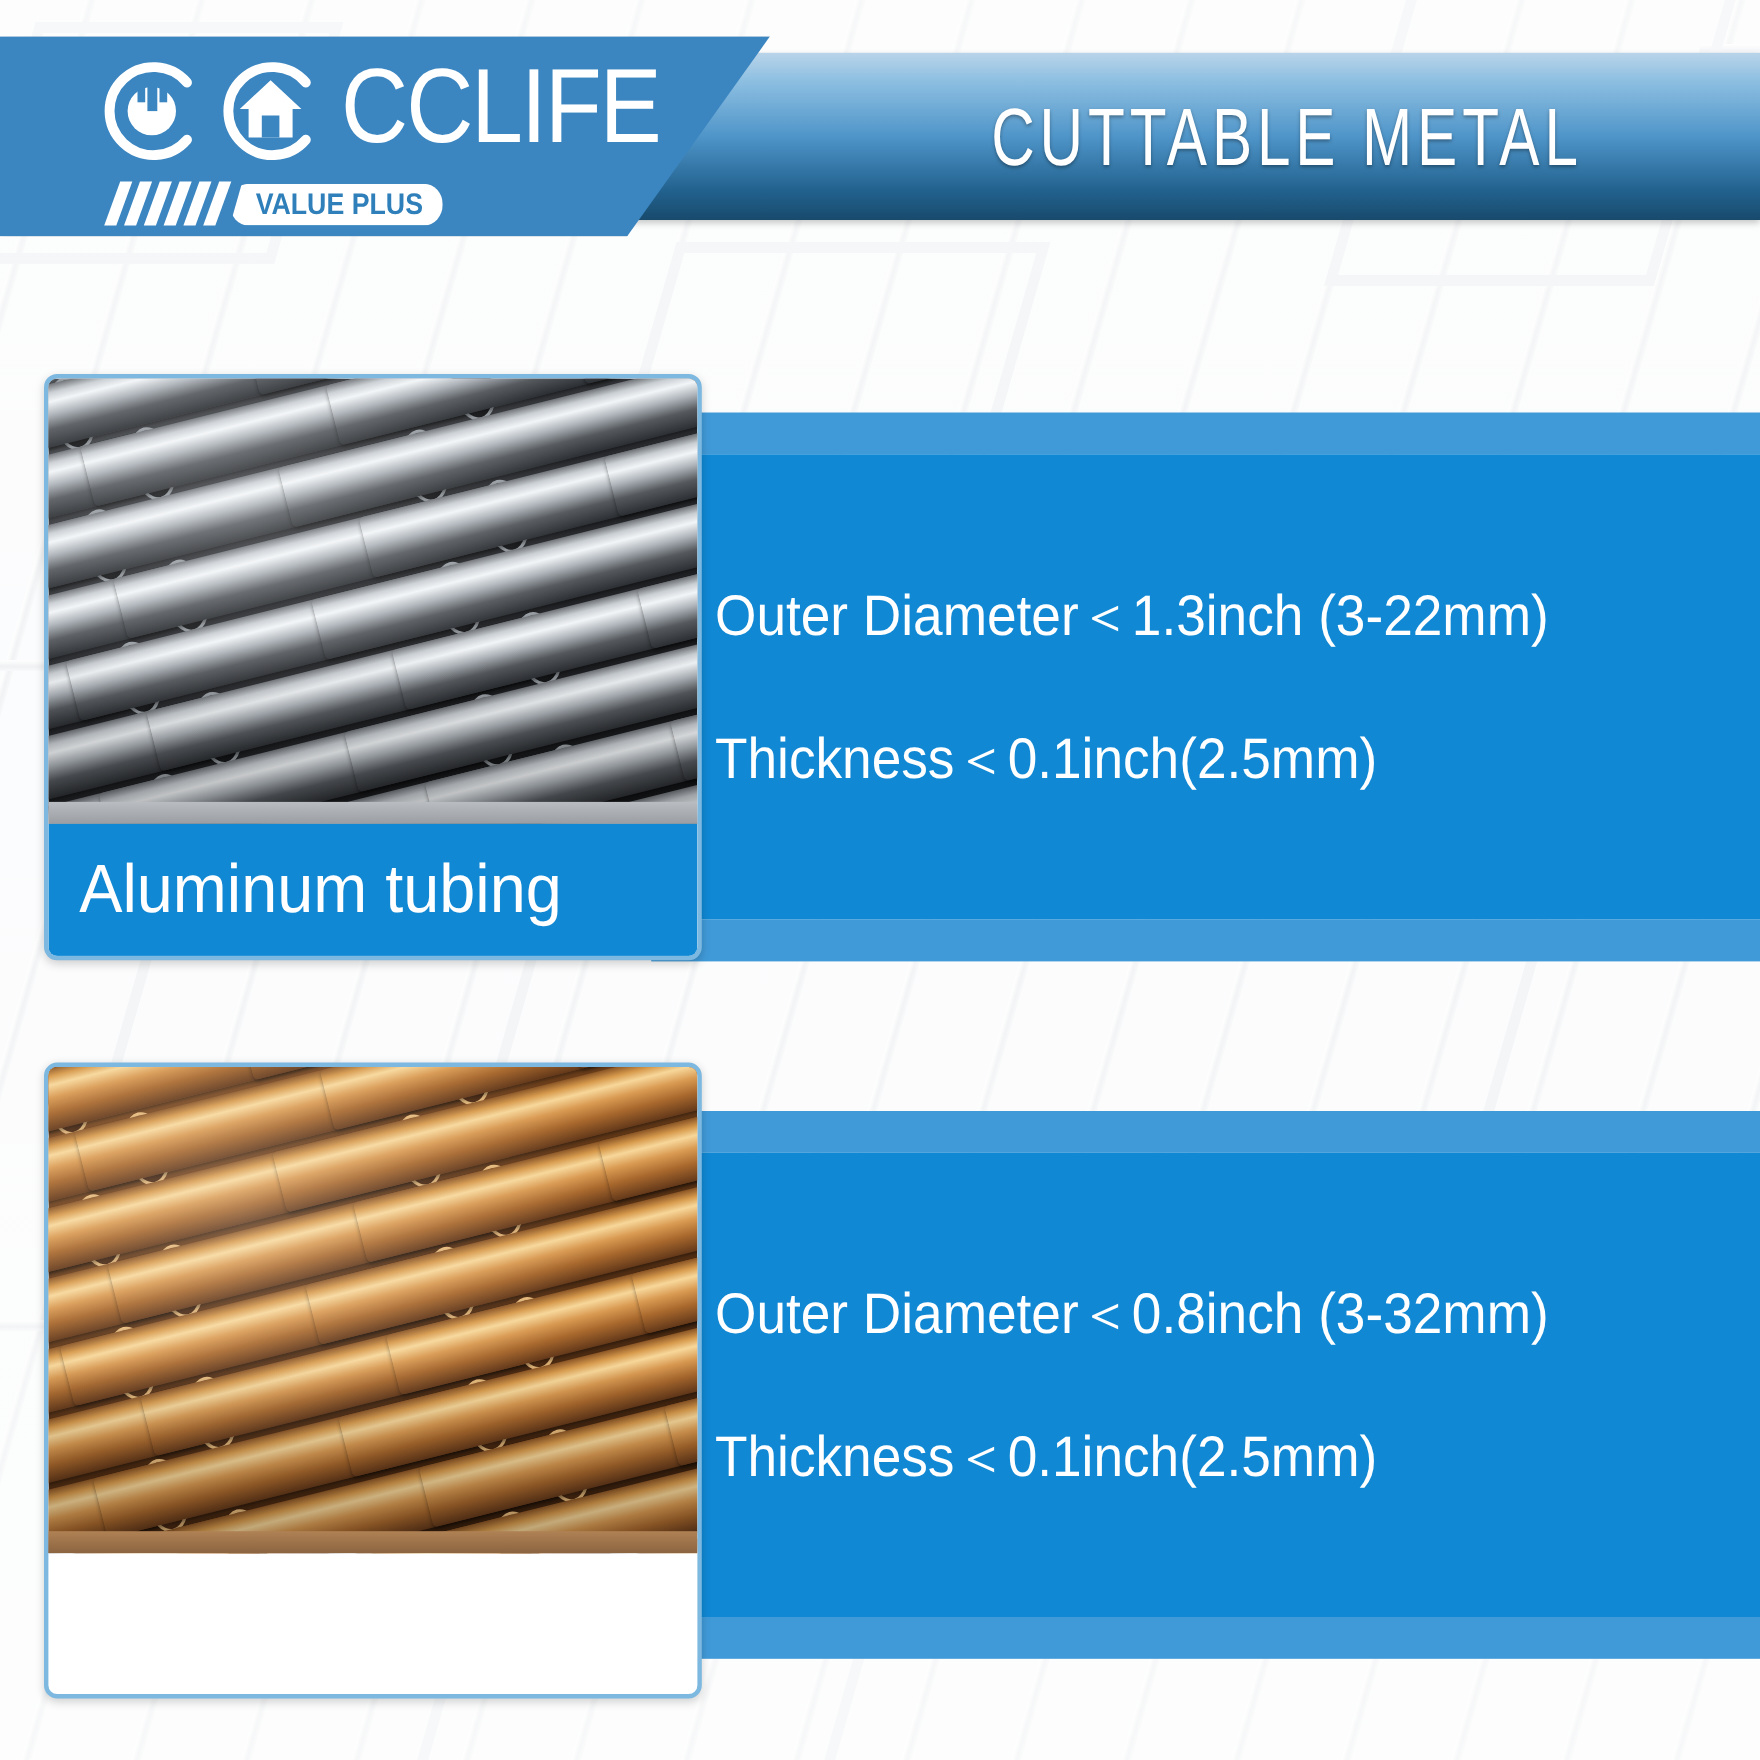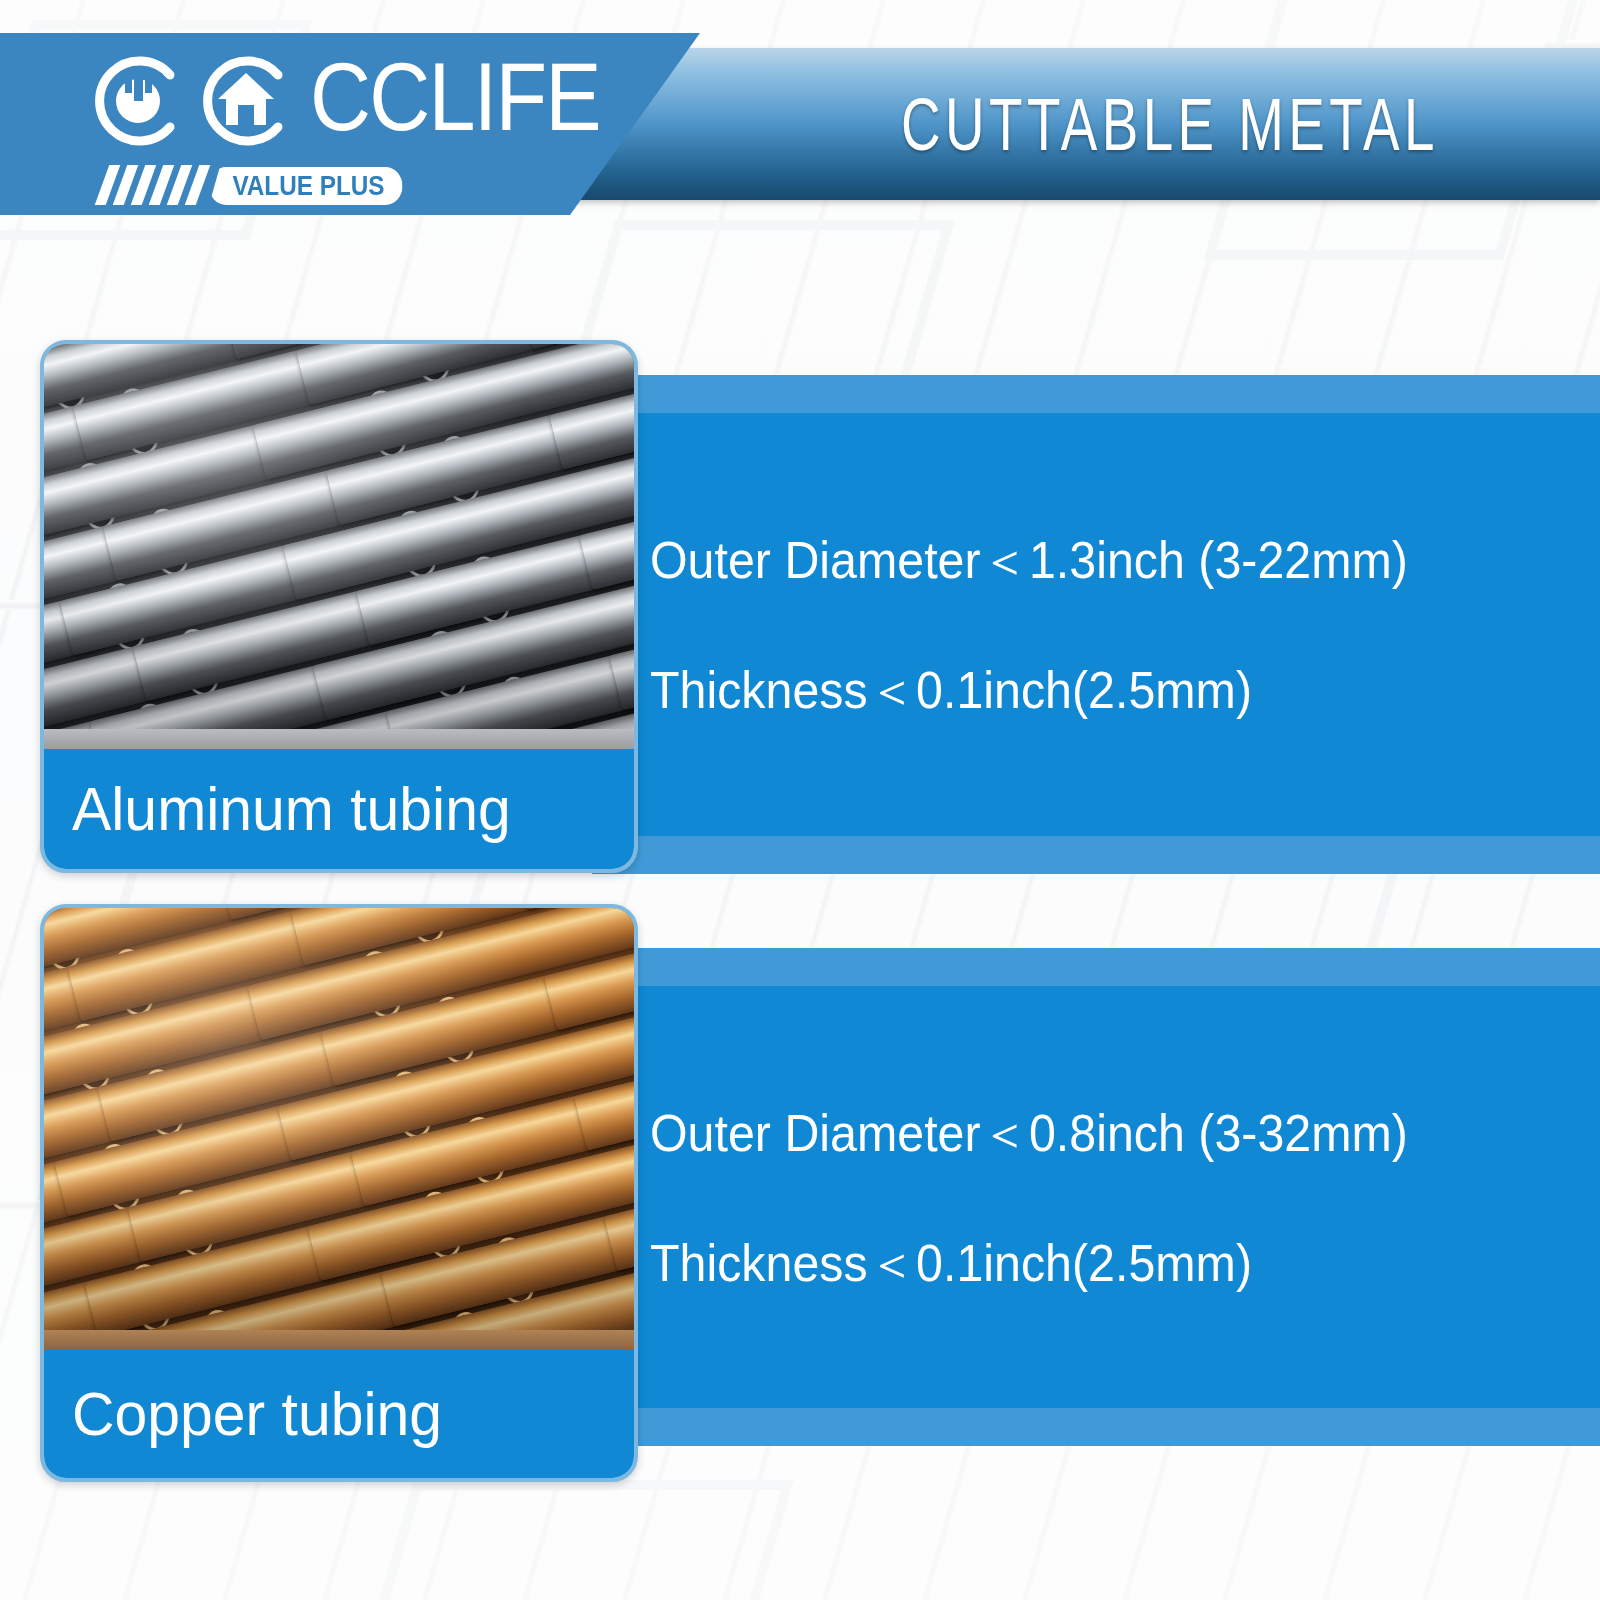--- a/index.html
+++ b/index.html
@@ -74,21 +74,21 @@
   .value-pill{
     height:38px;padding:0 20px 0 26px;border-radius:19px;background:#ffffff;
     display:flex;align-items:center;color:#2f7fba;font-size:27px;font-weight:bold;
     letter-spacing:0px;transform:scaleX(.9);transform-origin:left center;
     clip-path:polygon(12px 0, 100% 0, 100% 100%, 0 100%);
   }
 
   
   .row{position:absolute;left:0;width:1600px;}
   .row-1{top:330px;height:560px;}
-  .row-2{top:894px;height:560px;}
+  .row-2{top:956px;height:560px;}
 
   .panel{
     position:absolute;left:592px;width:1008px;
   }
   .panel .strip-top,.panel .strip-bot{
     position:absolute;left:0;width:1008px;height:38px;background:#409ad8;
   }
   .panel .strip-top{top:0;}
   .panel .body{
     position:absolute;left:0;top:38px;width:1008px;background:#1088d4;
@@ -101,21 +101,21 @@
   .panel-2 .strip-bot{top:460px;}
 
   .spec-list{position:absolute;left:58px;top:38px;width:940px;height:423px;
     display:flex;flex-direction:column;justify-content:center;gap:72px;}
   .spec-line{
     color:#ffffff;font-size:52px;line-height:58px;white-space:nowrap;
     transform:scaleX(.93);transform-origin:left center;font-weight:400;
   }
 
   .card{
-    position:absolute;left:40px;width:590px;border-radius:26px;
+    position:absolute;left:40px;width:590px;border-radius:12px;
     background:#ffffff;border:4px solid #7cb8e0;overflow:hidden;
     box-shadow:0 3px 9px rgba(0,0,0,.18);
   }
   .card-1{top:10px;height:525px;}
   .card-2{top:10px;height:570px;}
 
   .photo{position:absolute;left:0;top:0;width:100%;overflow:hidden;}
   .photo-1{height:405px;}
   .photo-2{height:442px;}
 
@@ -404,19 +404,16 @@
             <div class="tube" style="left:70px;top:476px;width:370px">
               <div class="end"></div>
             </div>
             <div class="tube" style="left:300px;top:476px;width:440px"></div>
             <div class="tube" style="left:360px;top:538px;width:440px"></div>
             <div class="tube" style="left:590px;top:538px;width:300px"></div>
           </div>
         <div class="photo-fade"></div>
         <div class="photo-base cu-base"></div>
       </div>
-      <div class="caption caption-2">
-        <span>Copper tubing</span>
-      </div>
     </div>
   </div>
 
 </div>
 
 </body></html>

